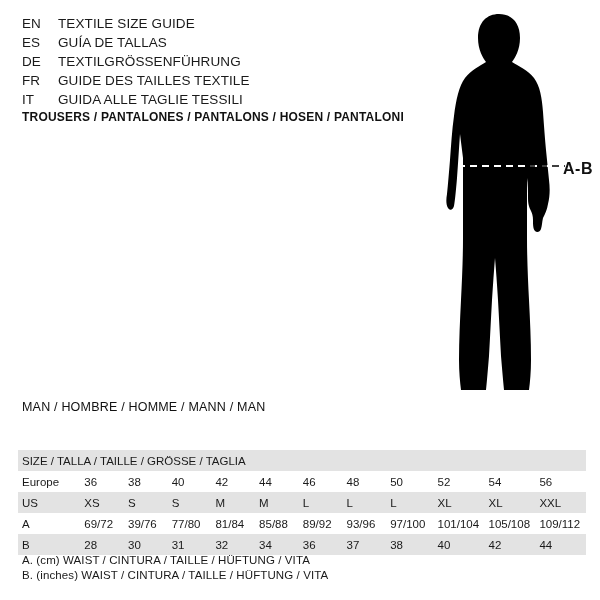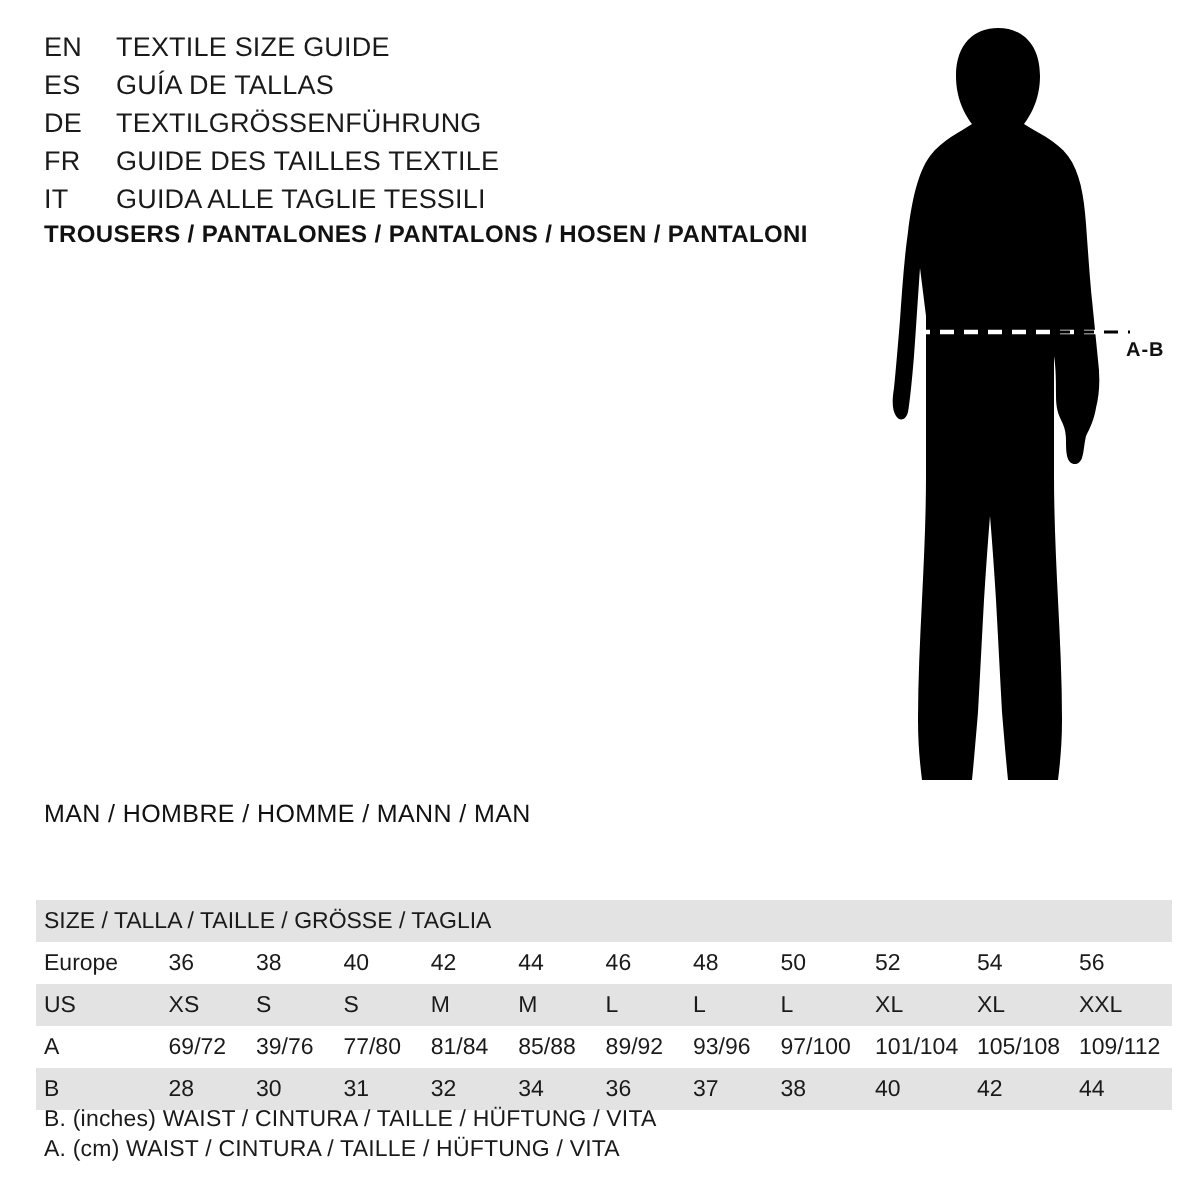--- a/index.html
+++ b/index.html
@@ -62,22 +62,22 @@
     top: 8px;
     width: 200px;
     height: 400px;
   }
   .figure-wrap svg {
     display: block;
   }
   .ab-label {
     position: absolute;
     left: 163px;
-    top: 162px;
-    font-size: 10px;
+    top: 152px;
+    font-size: 16px;
     font-weight: bold;
     color: #111;
     letter-spacing: 0.5px;
   }
 
   
   .table-heading {
     position: absolute;
     left: 22px;
     top: 400px;
@@ -271,17 +271,17 @@
         <td class="val">37</td>
         <td class="val">38</td>
         <td class="val">40</td>
         <td class="val">42</td>
         <td class="val">44</td>
       </tr>
     </tbody>
   </table>
 
   <div class="footnotes">
+    <div>A. (cm) WAIST / CINTURA / TAILLE / HÜFTUNG / VITA</div>
     <div>B. (inches) WAIST / CINTURA / TAILLE / HÜFTUNG / VITA</div>
-    <div>A. (cm) WAIST / CINTURA / TAILLE / HÜFTUNG / VITA</div>
   </div>
 
 </div>
 
 </body></html>

